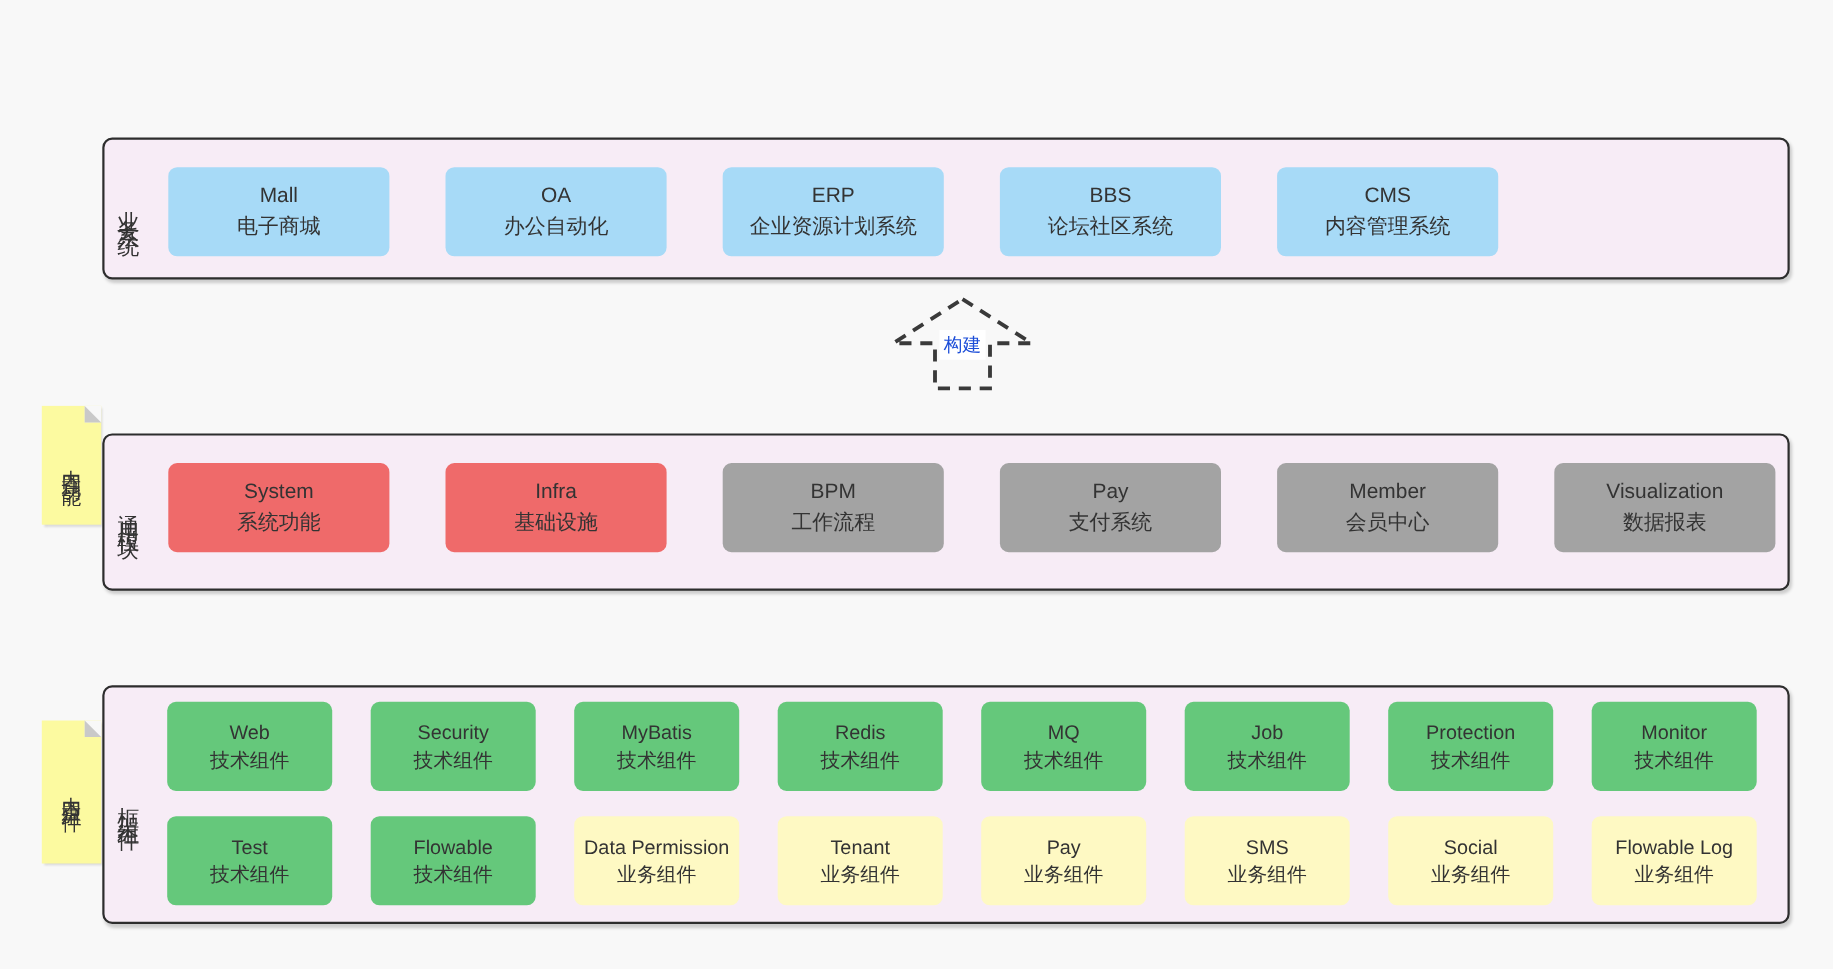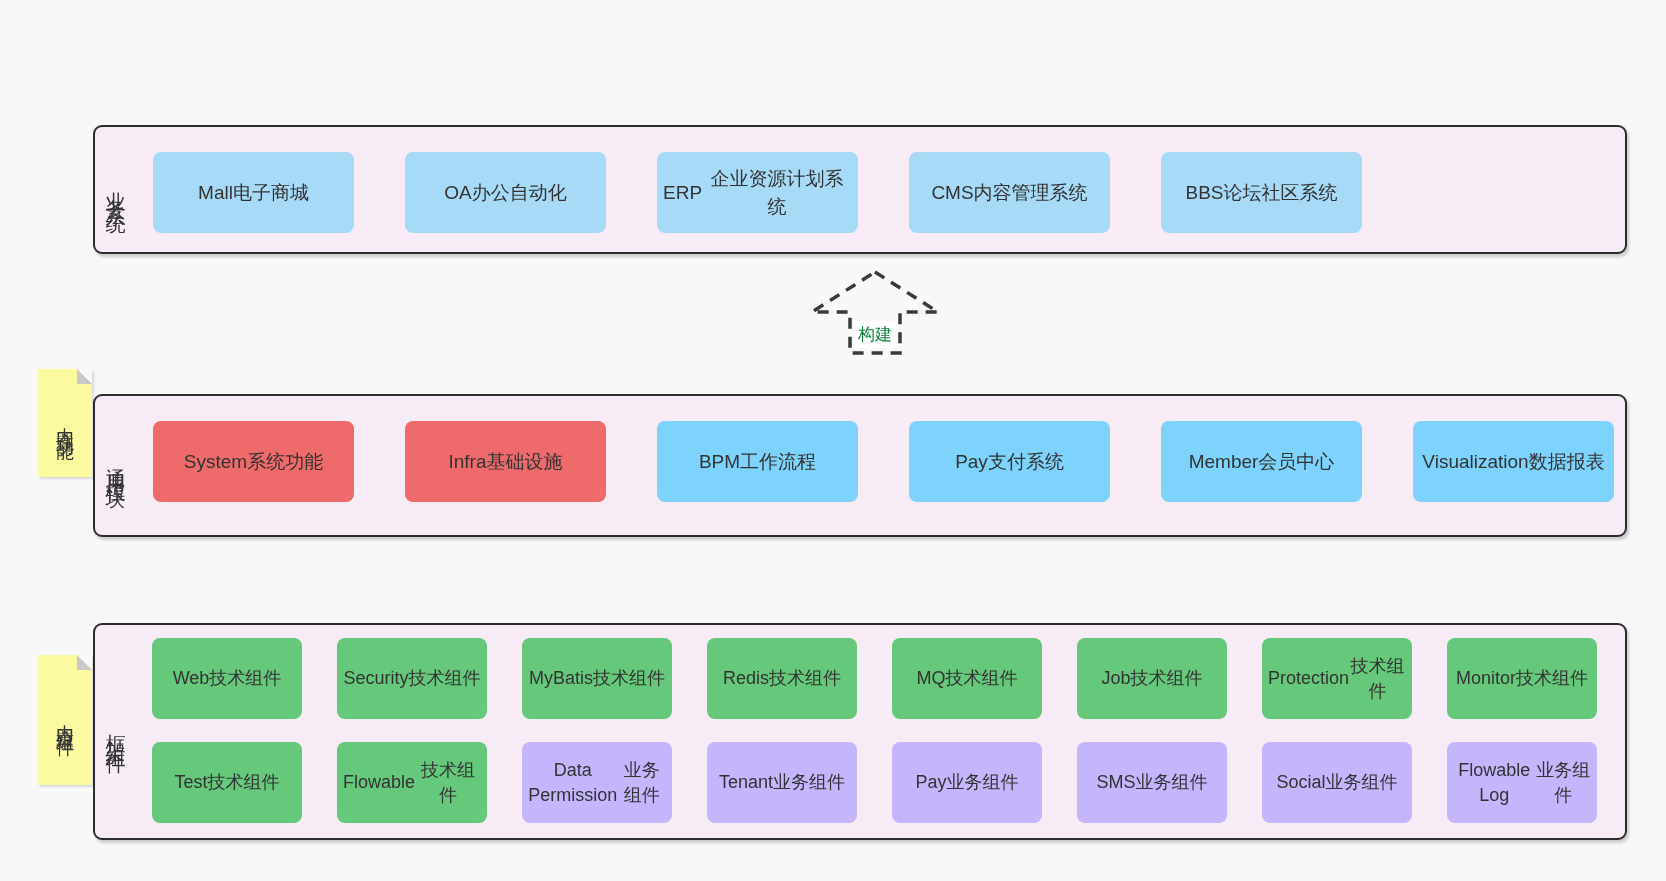--- a/index.html
+++ b/index.html
@@ -16,46 +16,46 @@
           font-size:20px;letter-spacing:7px;color:#333;white-space:nowrap;}
 
   .boxes{position:absolute;display:flex;}
   .row-big{left:58px;gap:51px;}
   .row-small{left:57px;gap:35px;}
   .boxes-business{top:25px;}
   .boxes-modules{top:25px;}
   .boxes-row1{top:13px;}
   .boxes-row2{top:117px;}
 
-  .box{border-radius:8px;display:flex;align-items:center;justify-content:center;
+  .box{border-radius:8px;display:flex;flex-direction:column;align-items:center;justify-content:center;
        text-align:center;box-sizing:border-box;padding:4px 6px;}
   .box-big{width:201px;height:81px;}
   .box-small{width:150px;height:81px;}
   .box .t,.box .s{font-size:19px;line-height:1.45;}
   .box-small .t,.box-small .s{font-size:18px;line-height:1.35;}
 
   .blue{background:#a7daf7;}
   .red{background:#ef6a6a;}
-  .pink{background:#7dd3fc;}
+  .pink{background:#a3a3a3;}
   .green{background:#65c87b;}
-  .lightgreen{background:#c4b5fd;}
+  .lightgreen{background:#fef9c3;}
 
   .note{position:absolute;left:38px;width:54px;background:#fcfaa0;z-index:5;
         box-shadow:2px 2px 2px rgba(0,0,0,0.12);
         display:flex;align-items:center;justify-content:center;}
   .note-modules{top:369px;height:108px;}
   .note-components{top:655px;height:130px;}
   .note .fold{position:absolute;top:0;right:0;width:0;height:0;
         border-top:15px solid #f8f8f8;border-left:15px solid #c9c9c9;}
   .note .vtext{writing-mode:vertical-rl;text-orientation:upright;font-size:18px;letter-spacing:5px;color:#333;white-space:nowrap;}
 
   .arrow{position:absolute;width:134px;}
   .arrow svg{display:block;}
-  .arrow .alabel{position:absolute;left:50%;top:53px;transform:translateX(-50%);
-        background:#ffffff;padding:2px 4px;font-size:17px;color:#15803d;white-space:nowrap;}
+  .arrow .alabel{position:absolute;left:50%;top:32px;transform:translateX(-50%);
+        background:#ffffff;padding:2px 4px;font-size:17px;color:#1d4ed8;white-space:nowrap;}
   .arrow-build{left:808px;top:268px;height:88px;}
   .arrow-implement{left:823px;top:515px;height:85px;}
 </style>
 </head>
 <body>
 
 <div id="canvas">
 
   <div class="layer layer-business">
     <div class="vlabel">业务系统</div>
@@ -66,26 +66,26 @@
       </div>
       <div class="box box-big blue">
         <div class="t">OA</div>
         <div class="s">办公自动化</div>
       </div>
       <div class="box box-big blue">
         <div class="t">ERP</div>
         <div class="s">企业资源计划系统</div>
       </div>
       <div class="box box-big blue">
+        <div class="t">BBS</div>
+        <div class="s">论坛社区系统</div>
+      </div>
+      <div class="box box-big blue">
         <div class="t">CMS</div>
         <div class="s">内容管理系统</div>
-      </div>
-      <div class="box box-big blue">
-        <div class="t">BBS</div>
-        <div class="s">论坛社区系统</div>
       </div>
     </div>
   </div>
 
   <div class="arrow arrow-build">
     <svg width="134" height="88" viewBox="0 0 134 88">
       <path d="M67 4 L130 44 L92 44 L92 85 L42 85 L42 44 L4 44 Z" fill="none" stroke="#3a3a3a" stroke-width="3.5" stroke-dasharray="11 8"></path>
     </svg>
     <span class="alabel">构建</span>
   </div>

